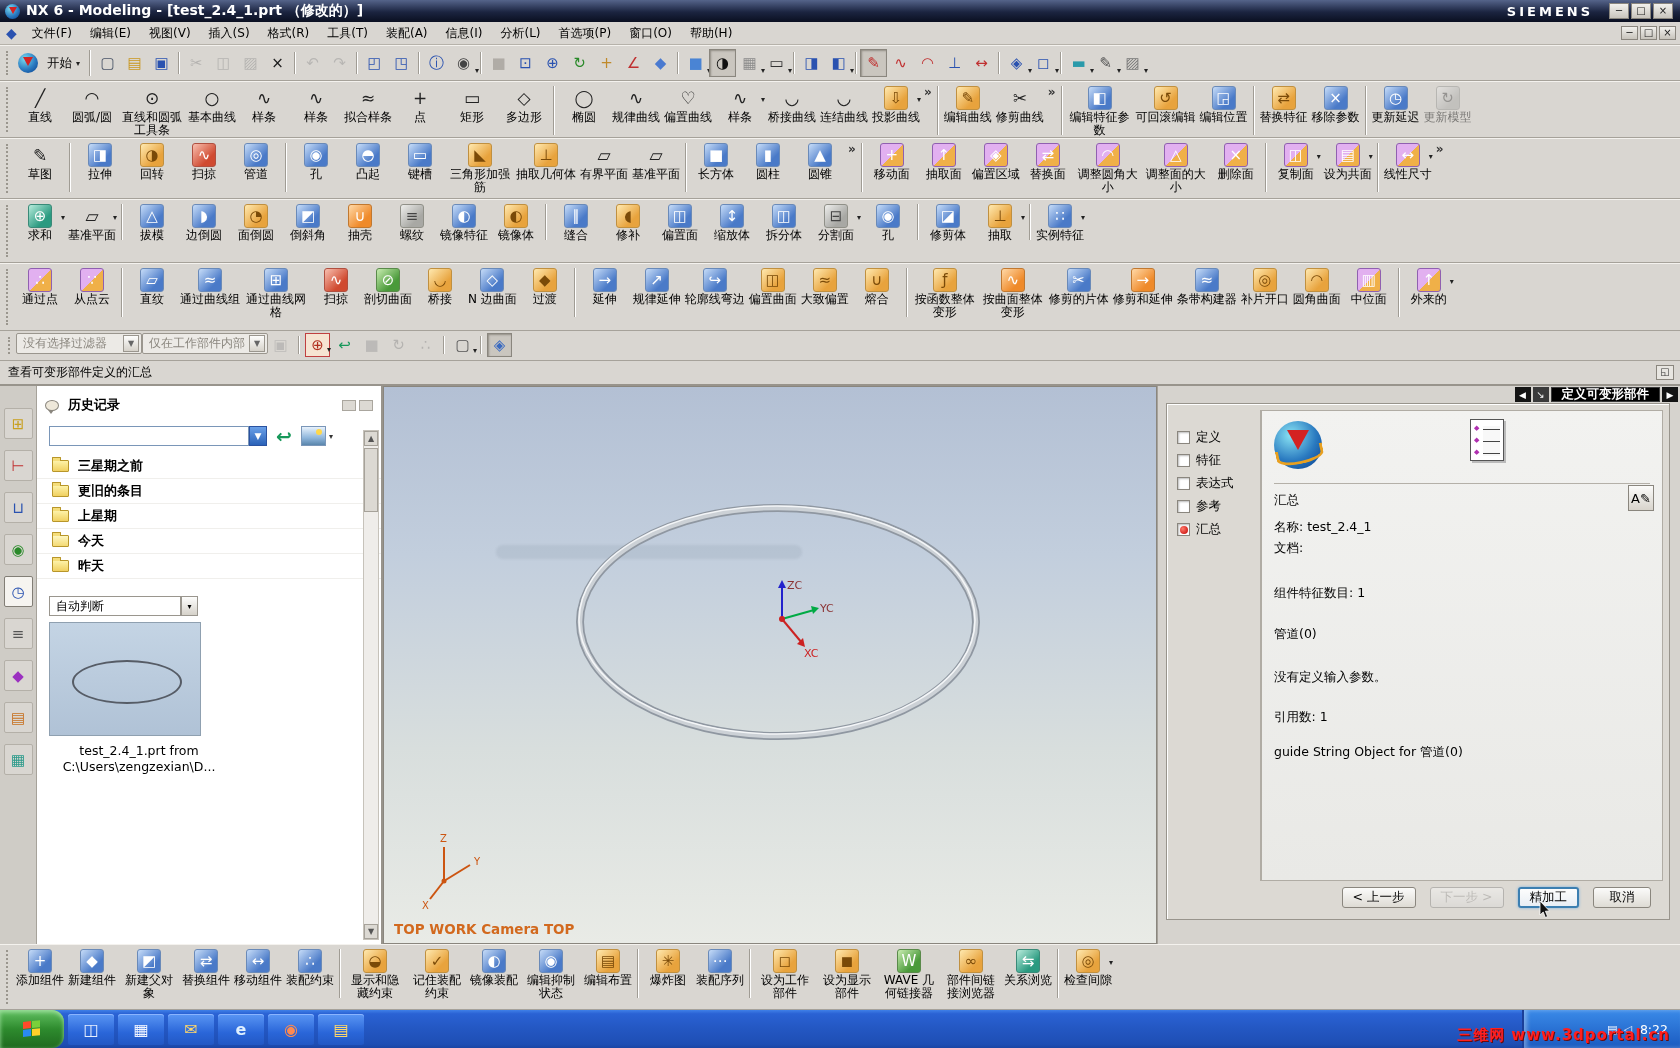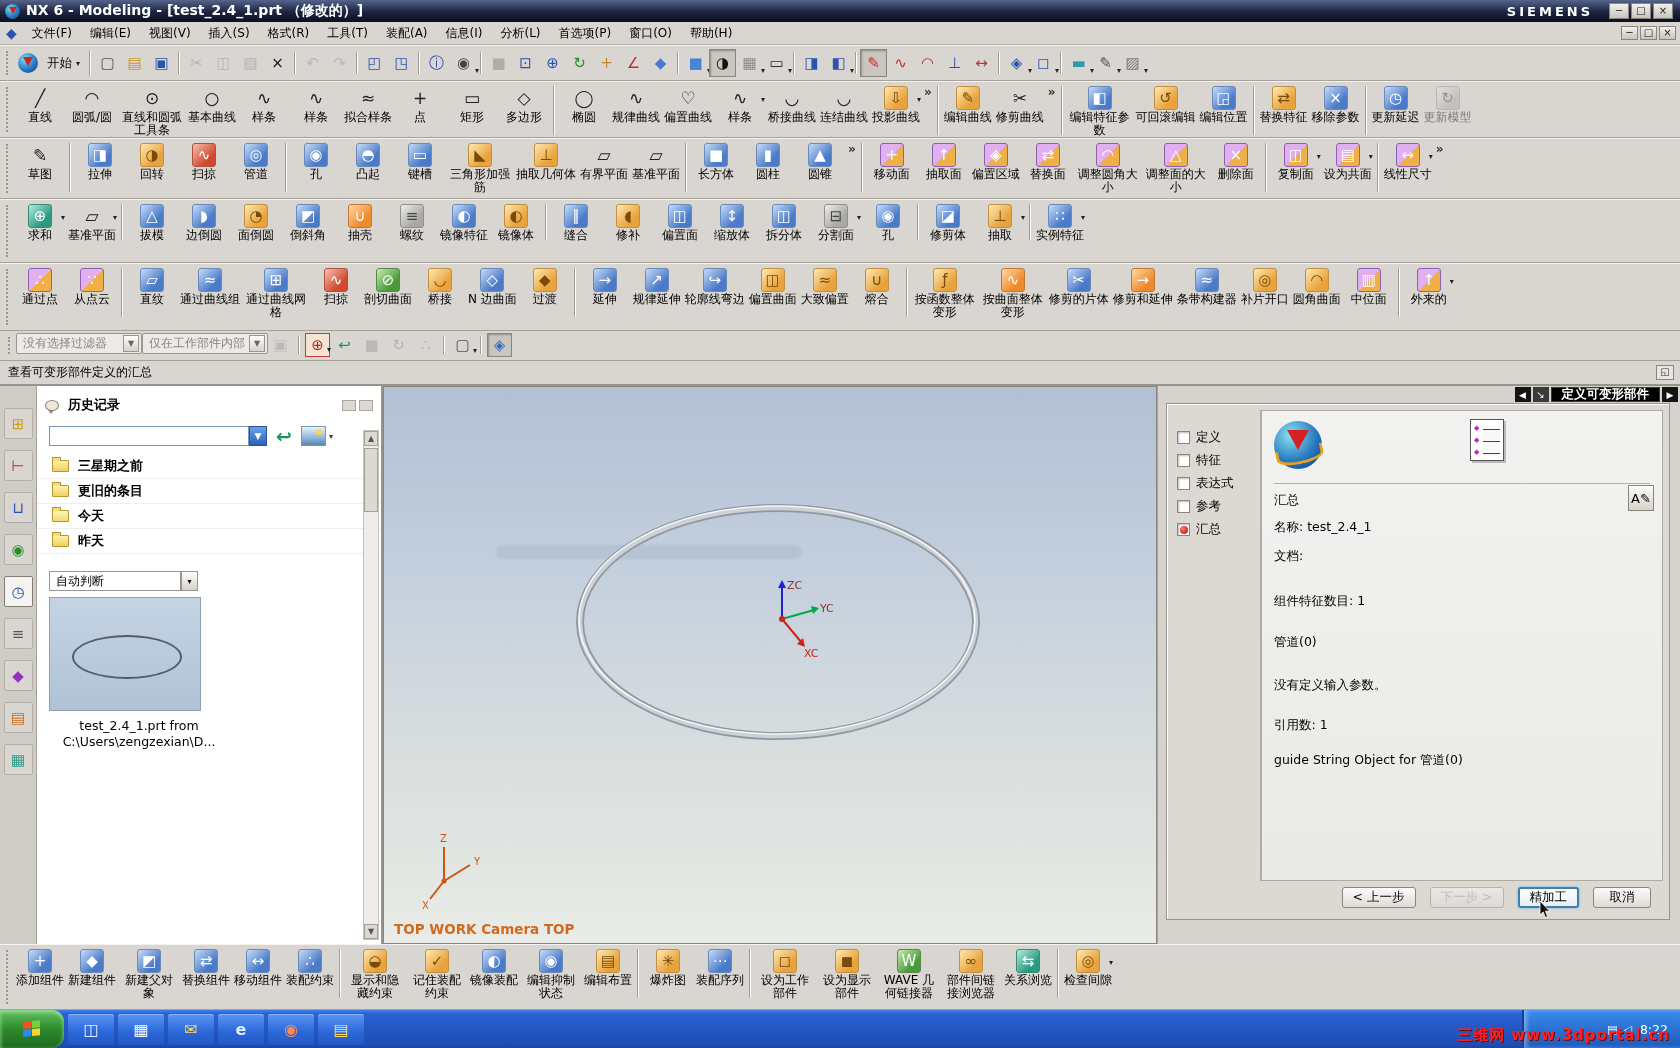--- a/index.html
+++ b/index.html
@@ -123,21 +123,21 @@
 .nx-big{width:48px;height:48px;border-radius:50%;background:radial-gradient(circle at 35% 30%,#8ae4f4,#2a7ac0 55%,#063a8a);position:relative}
 .nx-big::before{content:"";position:absolute;left:13px;top:9px;border-left:11px solid transparent;border-right:11px solid transparent;border-top:20px solid #d42222}
 .nx-big::after{content:"";position:absolute;left:2px;top:26px;width:42px;height:14px;border:3px solid #e8a020;border-top:none;border-radius:0 0 50% 50%;transform:rotate(-12deg)}
 .sum-ic{position:absolute;left:208px;top:8px;width:34px;height:42px;background:#fff;border:1px solid #555;box-shadow:2px 2px 0 #bbb}
 .sum-ic::before{content:"◆\A◆\A◆";white-space:pre;position:absolute;left:3px;top:2px;font-size:7px;line-height:12px;color:#b030b0}
 .sum-ic::after{content:"";position:absolute;left:12px;top:6px;width:17px;height:30px;background:repeating-linear-gradient(#f8f8f8 0 3px,#444 3px 4px,#f8f8f8 4px 12px)}
 .c-hr{border-top:1px solid #b4b0a8;margin:14px 0 8px}
 .sum-row{display:flex;align-items:center}
 .editbtn{position:absolute;right:8px;top:74px;width:26px;height:26px;background:linear-gradient(#fbfbfa,#d8d4cc);border:1px solid #8a867e;font-size:13px;display:flex;align-items:center;justify-content:center}
 .fld{white-space:nowrap}
-.f-name{margin-top:10px}.f-doc{margin-top:12px}.f-count{margin-top:28px}.f-pipe{margin-top:24px}.f-nopar{margin-top:26px}.f-ref{margin-top:23px}.f-guide{margin-top:18px}
+.f-name{margin-top:10px}.f-doc{margin-top:4px}.f-count{margin-top:28px}.f-pipe{margin-top:24px}.f-nopar{margin-top:26px}.f-ref{margin-top:23px}.f-guide{margin-top:18px}
 .btnrow{height:36px;display:flex;align-items:center;justify-content:flex-end;gap:14px;padding:0 18px 8px;position:relative}
 .dbtn{min-width:58px;height:21px;display:flex;align-items:center;justify-content:center;background:linear-gradient(#fbfbfa,#dedbd4);border:1px solid #8a867e;border-radius:3px;padding:0 10px;font-size:12.5px}
 .dbtn.disabled{color:#9a968e}
 .dbtn.focus{border:2px solid #3c7fb1;box-shadow:0 0 3px #7ab0e0;background:linear-gradient(#fdfdfd,#e8eef4)}
 .cursorptr{position:absolute;right:118px;bottom:0;width:12px;height:18px;pointer-events:none}
 
 
 .asmbar{height:66px}
 
 
@@ -881,20 +881,24 @@
       </div>
       <div class="folders">
 
       <div class="frow">
             <span class="folder"></span>
             <span class="lbl">三星期之前</span>
           </div>
           <div class="frow">
             <span class="folder"></span>
             <span class="lbl">更旧的条目</span>
+          </div>
+          <div class="frow">
+            <span class="folder"></span>
+            <span class="lbl">上星期</span>
           </div>
           <div class="frow open">
             <span class="folder"></span>
             <span class="lbl">今天</span>
           </div>
           <div class="frow">
             <span class="folder"></span>
             <span class="lbl">昨天</span>
           </div>
         </div>

